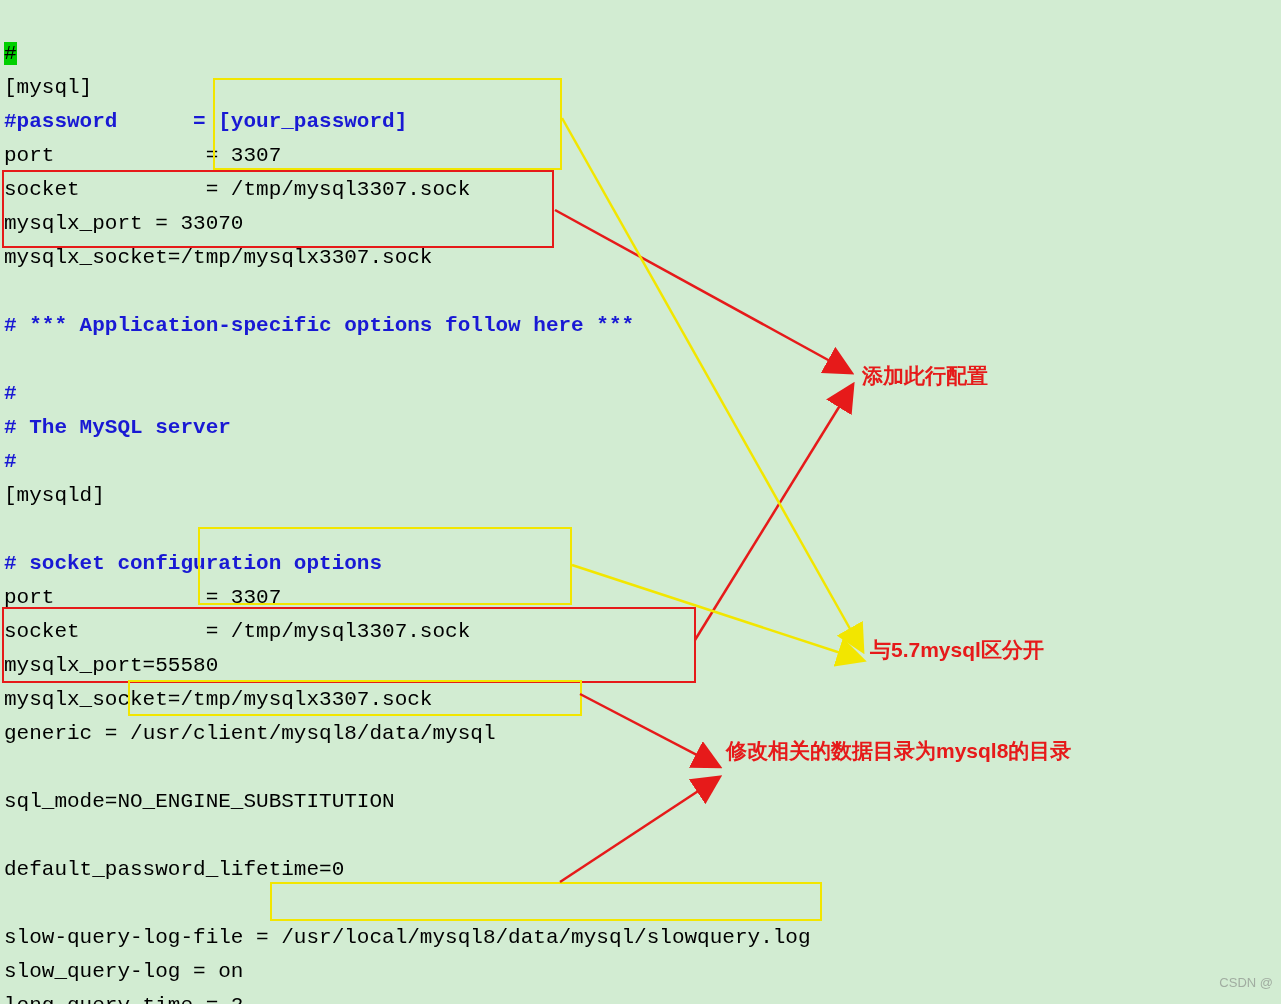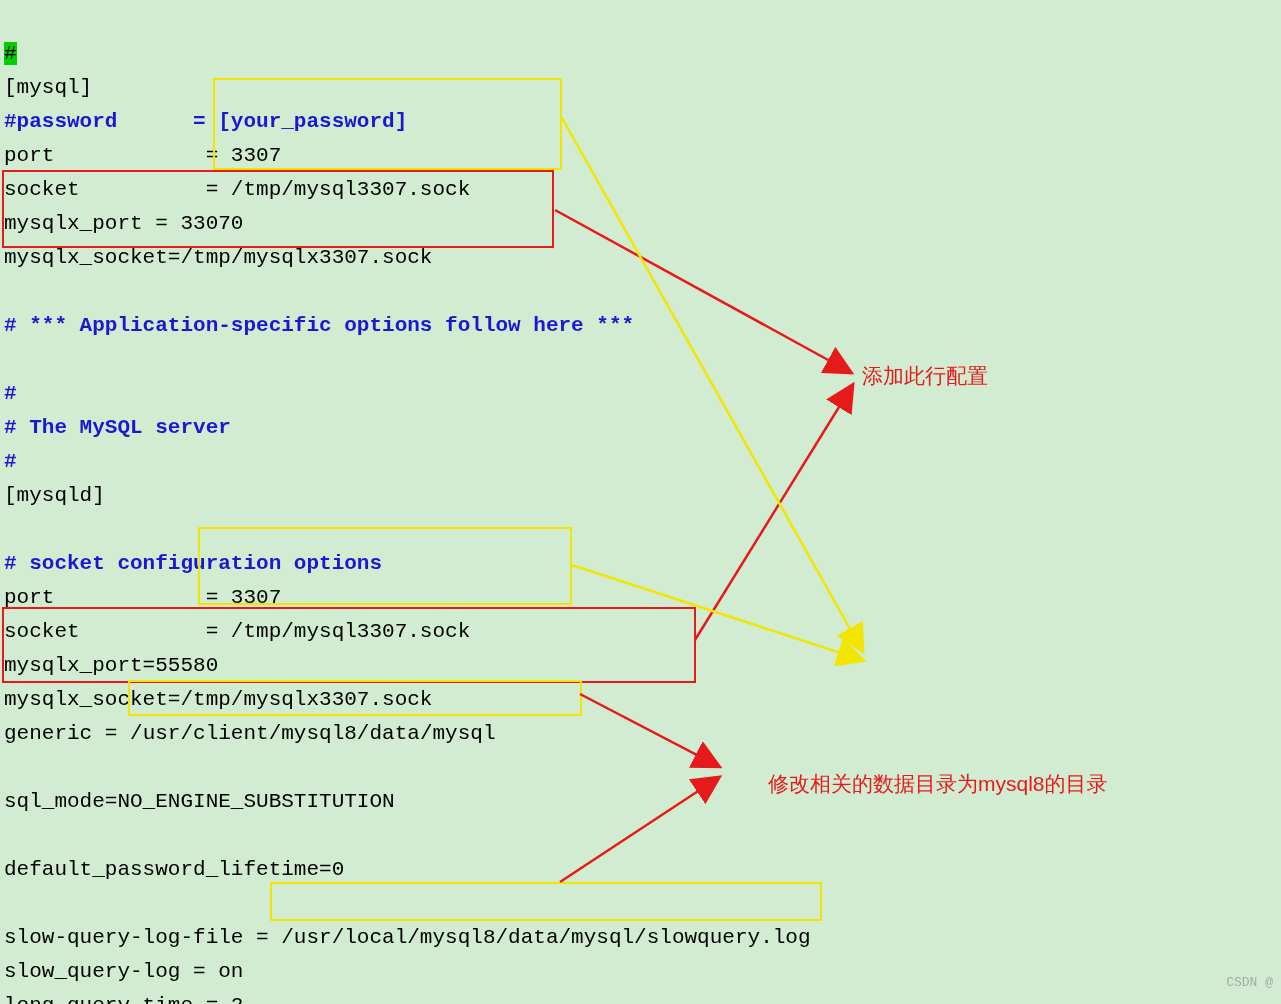--- a/index.html
+++ b/index.html
@@ -40,34 +40,35 @@
     pointer-events: none;
   }
 
   .annot {
     position: absolute;
     color: #e61a1a;
     font-family: Arial, "Microsoft YaHei", sans-serif;
     font-size: 21px;
     line-height: 28px;
     pointer-events: none;
+    font-weight: bold;
   }
 
   svg.arrows {
     position: absolute;
     left: 0; top: 0;
     width: 1281px; height: 1004px;
     pointer-events: none;
   }
 
   .watermark {
     position: absolute;
     right: 8px;
     bottom: 4px;
-    font-family: Liberation Mono, monospace;
+    font-family: Liberation Sans, sans-serif;
     font-size: 13px;
     color: rgba(120,120,120,0.55);
     text-align: right;
   }
 </style>
 </head>
 <body>
 
 <div class="editor">
 <span class="line"><span class="hlchar">#</span></span>
@@ -123,16 +124,17 @@
 
   <line x1="562" y1="118" x2="862" y2="650" stroke="#f2e600" stroke-width="2.5" marker-end="url(#arrY)"></line>
   <line x1="572" y1="565" x2="862" y2="660" stroke="#f2e600" stroke-width="2.5" marker-end="url(#arrY)"></line>
 
   <line x1="580" y1="694" x2="718" y2="766" stroke="#e61a1a" stroke-width="2.5" marker-end="url(#arrR)"></line>
   <line x1="560" y1="882" x2="718" y2="778" stroke="#e61a1a" stroke-width="2.5" marker-end="url(#arrR)"></line>
 </svg>
 
 <div class="annot" style="left:862px; top:362px;">添加此行配置</div>
 <div class="annot" style="left:870px; top:636px;">
+  <div>与5.7mysql区分开</div>
 </div>
-<div class="annot" style="left:726px; top:770px;margin-left:42px;">修改相关的数据目录为mysql8的目录</div>
+<div class="annot" style="left:726px; top:737px;">修改相关的数据目录为mysql8的目录</div>
 
 <div class="watermark">CSDN @</div>
 
 </body></html>

